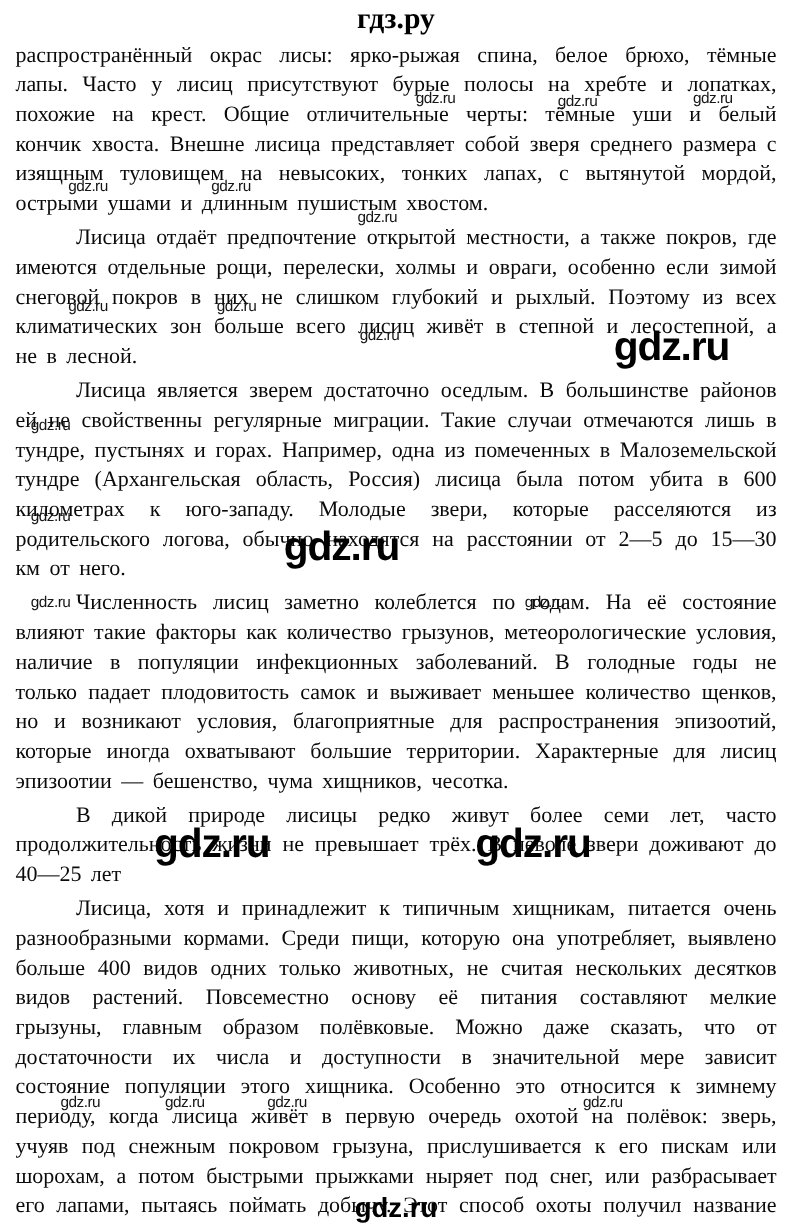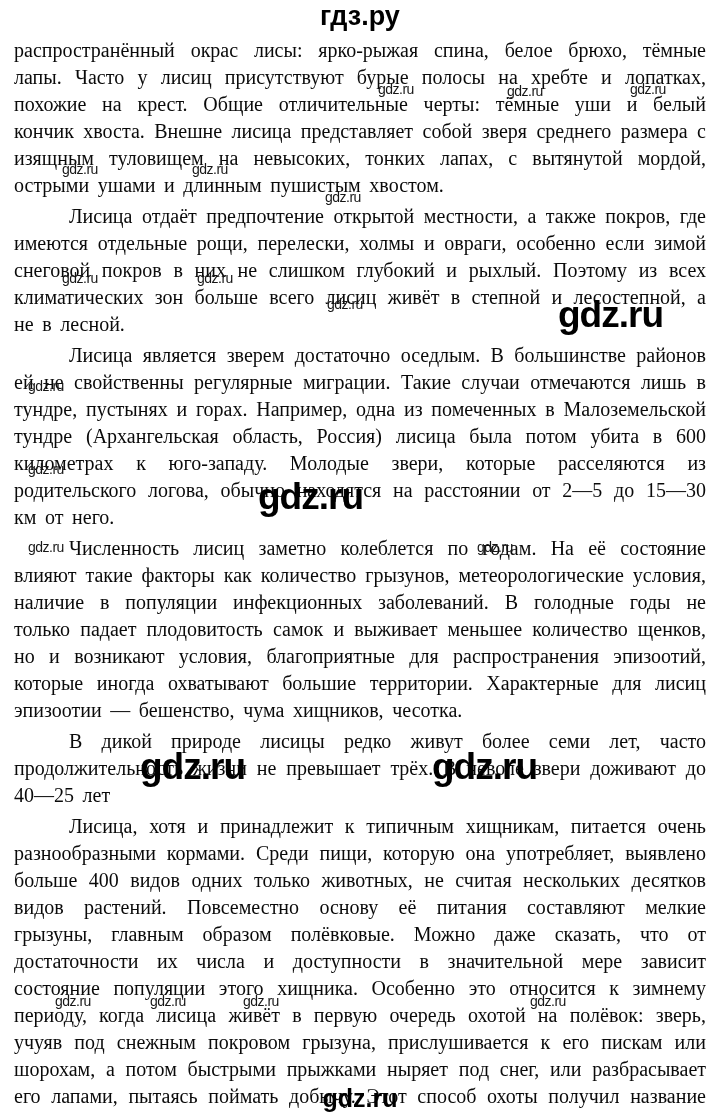--- a/index.html
+++ b/index.html
@@ -7,21 +7,21 @@
     position:relative;
     width:720px;height:1117px;
     background:#ffffff;
     overflow:hidden;
     font-family:"Liberation Serif", serif;
     color:#0a0a0a;
   }
   .hdr{
     position:absolute;top:1px;left:0;width:720px;
     text-align:center;
-    font-family:Liberation Sans, sans-serif;
+    font-family:Liberation Serif, serif;
     font-weight:bold;font-size:27px;line-height:30px;
     color:#000;
   }
   .content{
     position:absolute;top:33px;left:10px;width:700px;
     font-size:20px;line-height:27px;
     text-align:justify;
     word-spacing:0.18em;
   }
   .content p{margin:4px;padding:0;}

